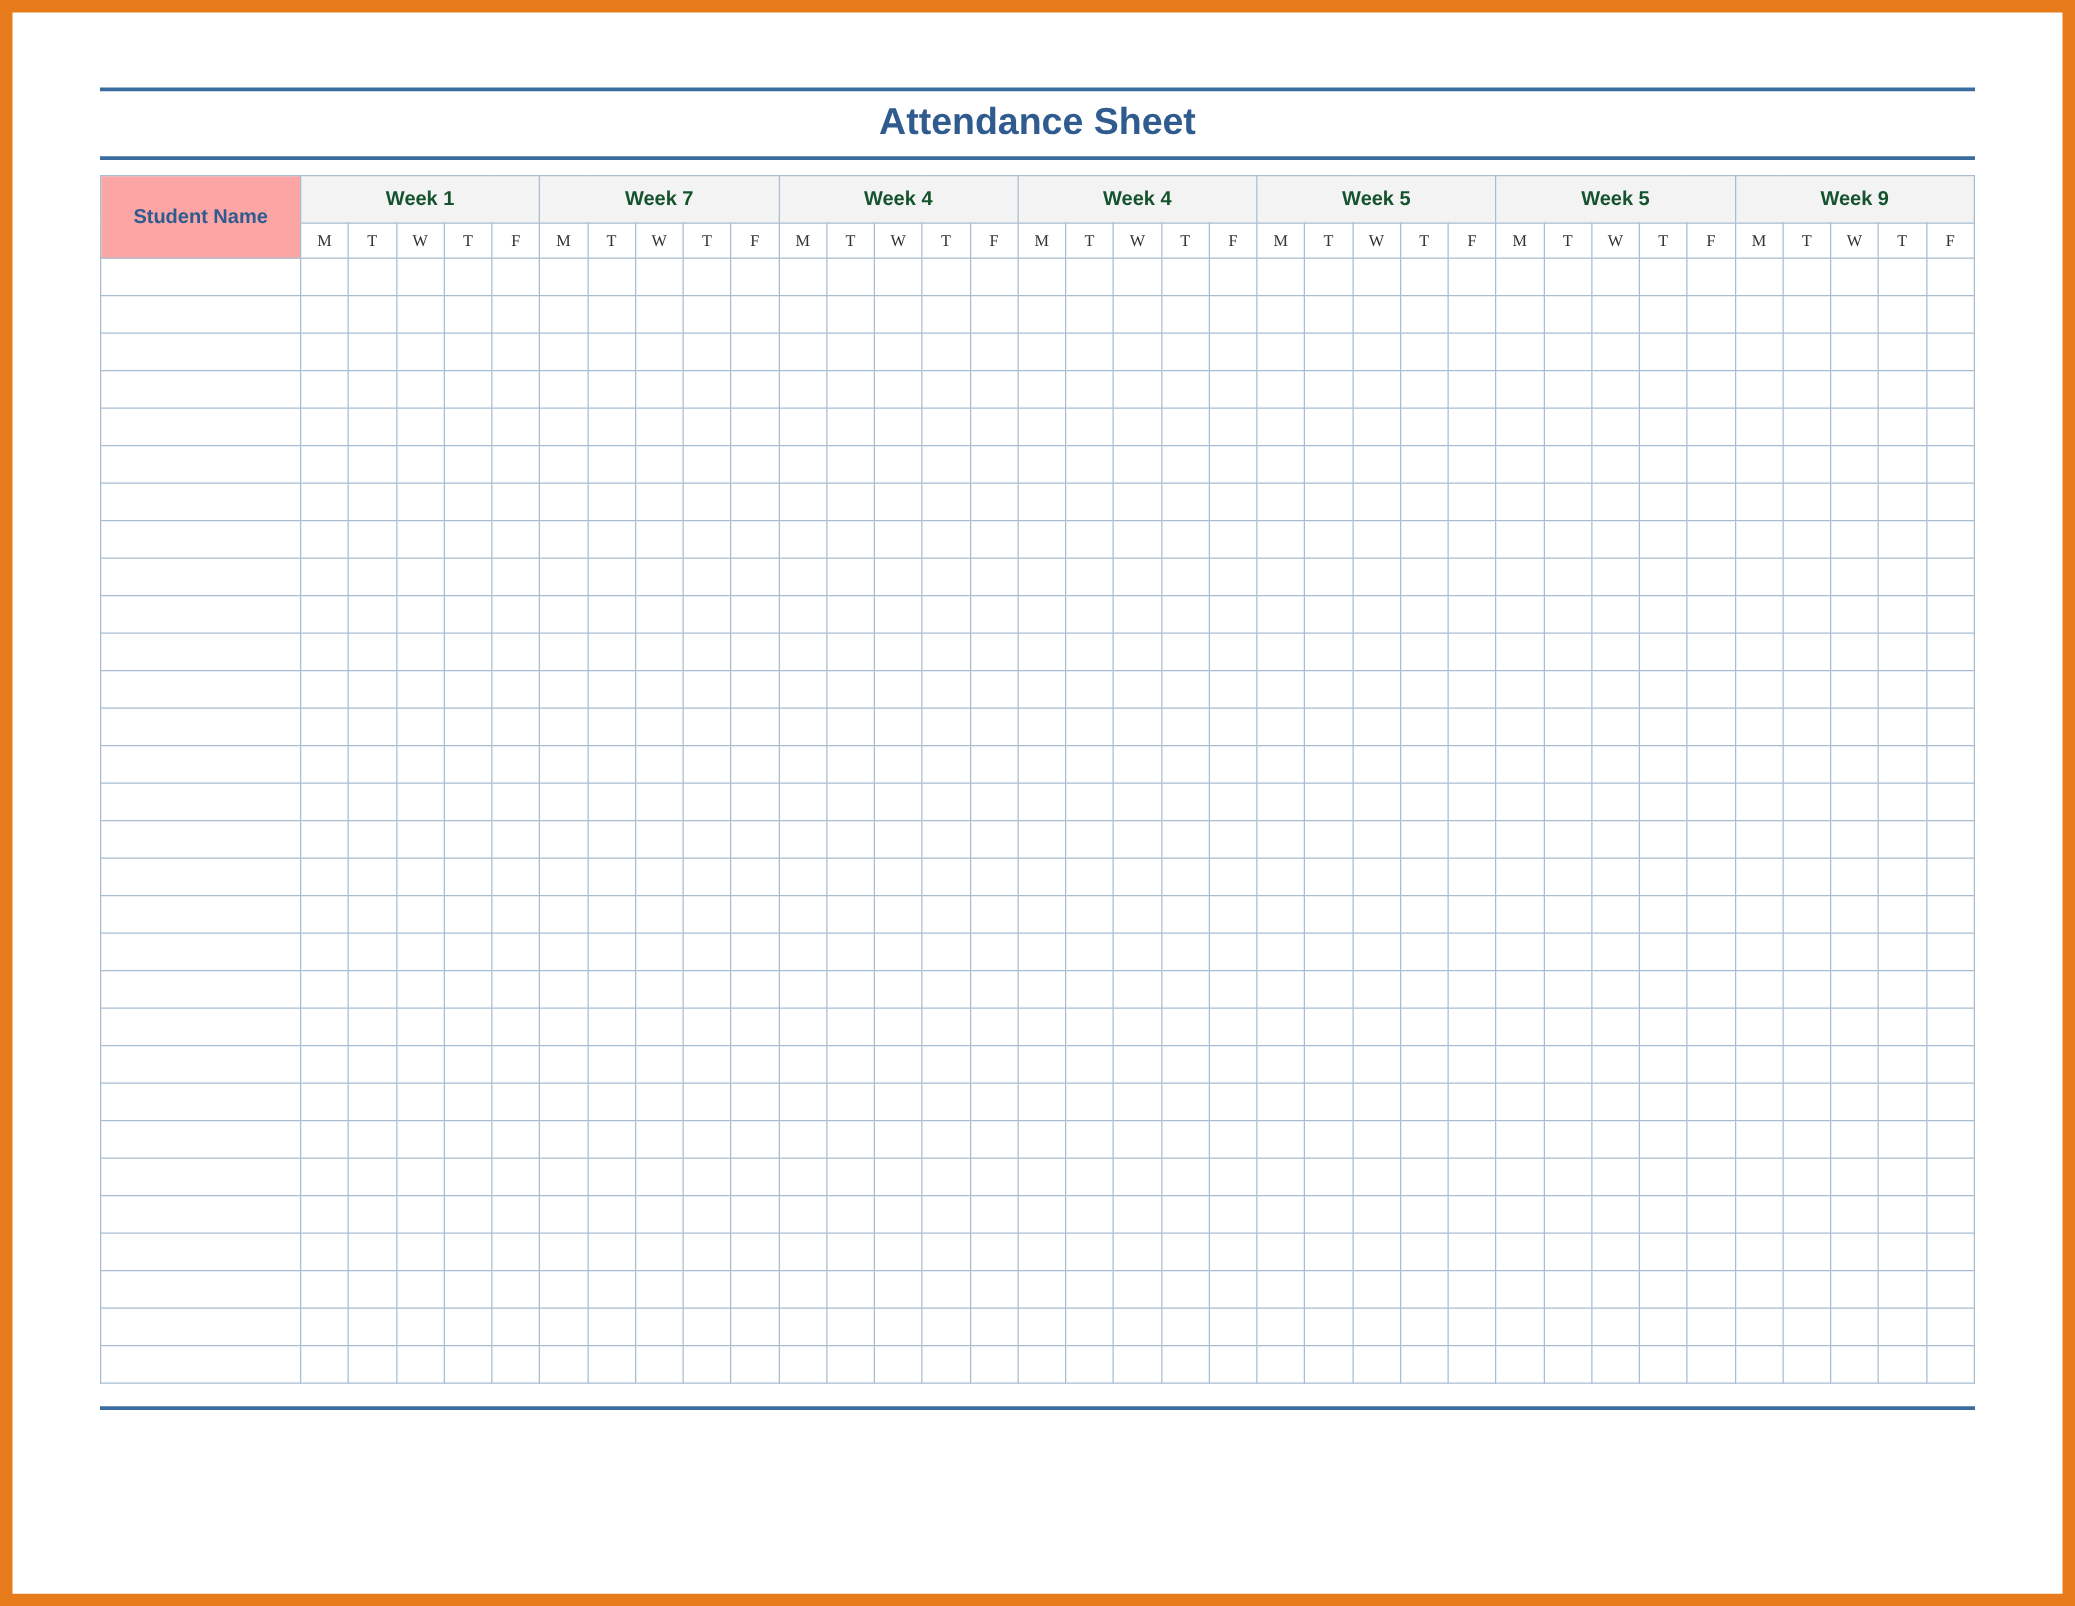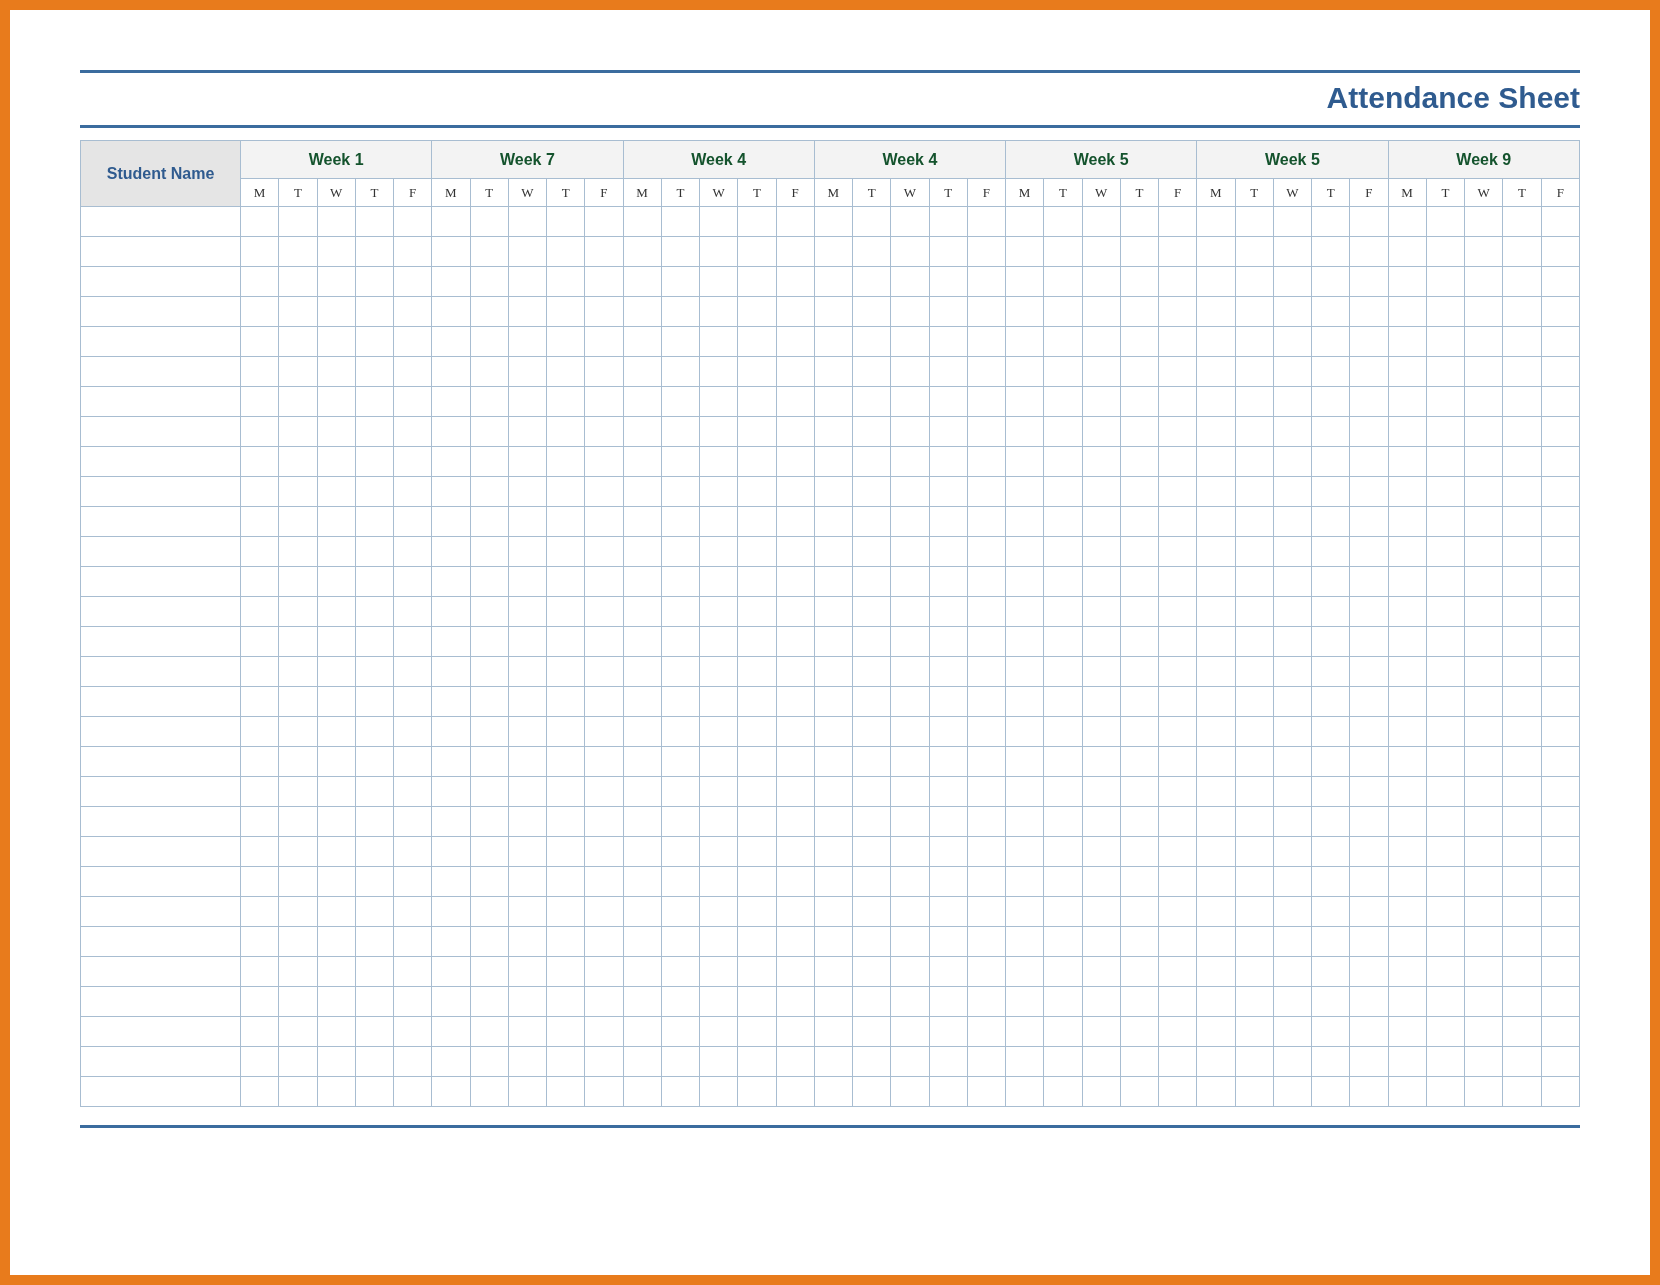--- a/index.html
+++ b/index.html
@@ -15,21 +15,21 @@
     border: 10px solid #E87B1C;
     background: #fff;
     position: relative;
   }
   .page {
     padding: 60px 70px 60px 70px;
   }
   .title-block {
     border-top: 3px solid #3B6C9E;
     border-bottom: 3px solid #3B6C9E;
-    text-align: right;
+    text-align: center;
     padding: 8px 0 10px 0;
     margin-bottom: 12px;
   }
   .title-block h1 {
     margin: 0;
     font-size: 30px;
     font-weight: bold;
     color: #2F5B8F;
   }
   table.attendance {
@@ -37,21 +37,21 @@
     border-collapse: collapse;
     table-layout: fixed;
   }
   table.attendance th,
   table.attendance td {
     border: 1px solid #A8BDD1;
     padding: 0;
   }
   th.name-col {
     width: 160px;
-    background: #e5e5e5;
+    background: #fca5a5;
     color: #2F5B8F;
     font-size: 16px;
     font-weight: bold;
     height: 38px;
   }
   th.week-col {
     background: #F3F3F3;
     color: #14532d;
     font-size: 16px;
     font-weight: bold;

